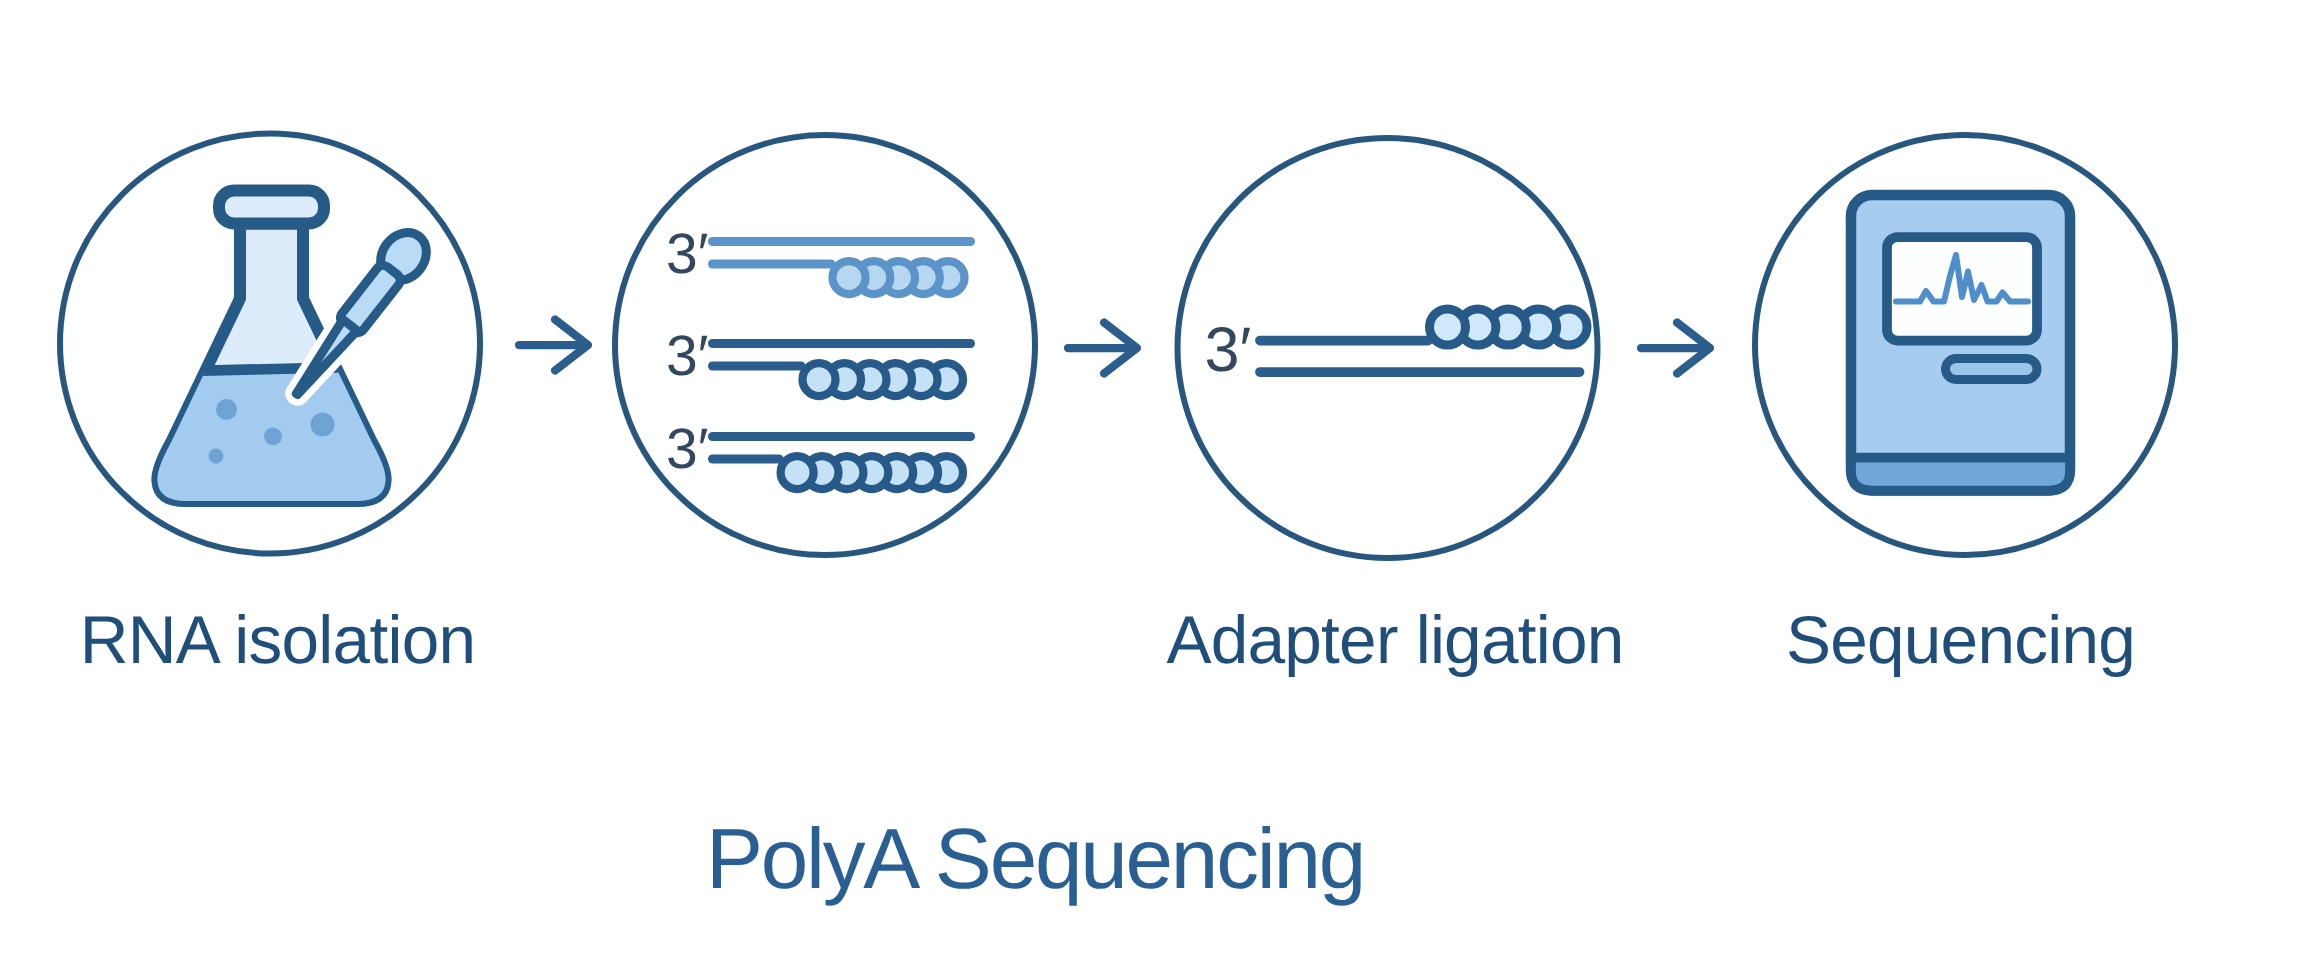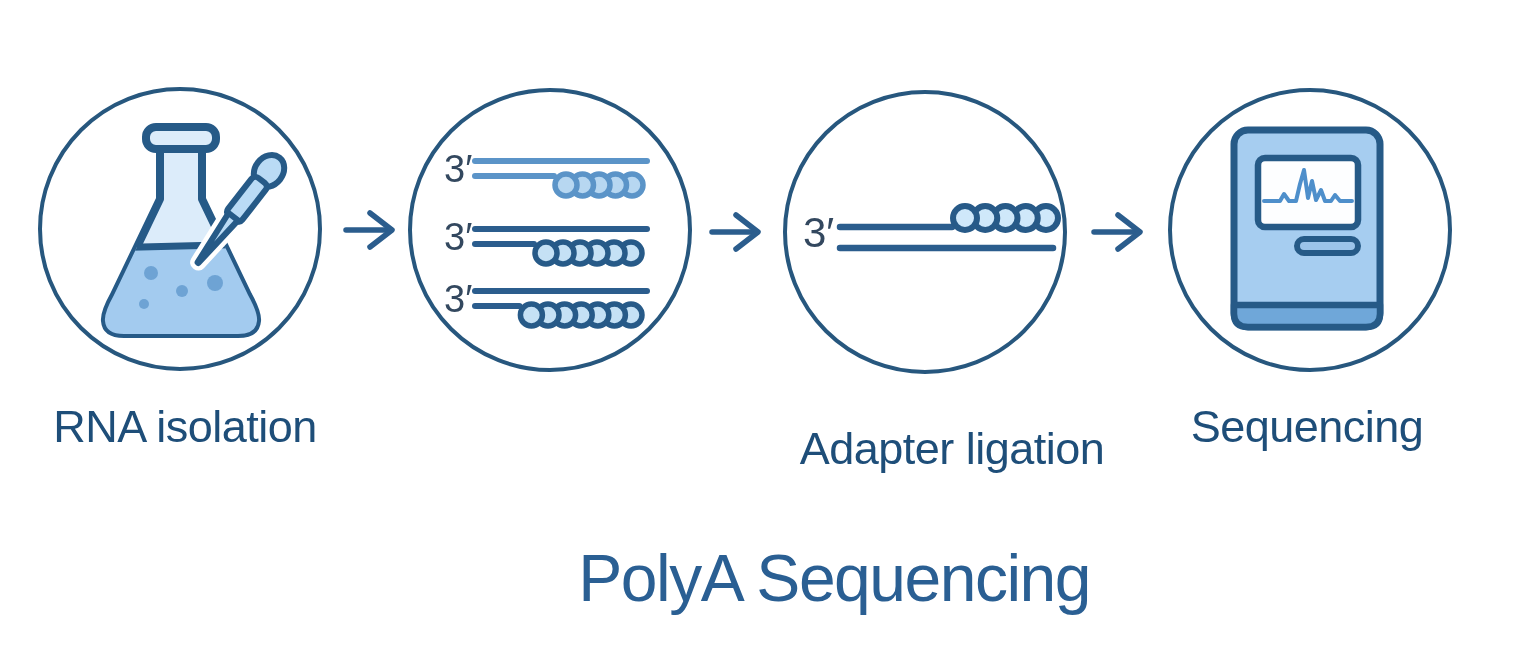--- a/index.html
+++ b/index.html
@@ -3,21 +3,21 @@
 <meta charset="utf-8">
 <style>
   html,body{margin:0;padding:0;background:#fff;}
   .canvas{position:relative;width:1536px;height:652px;background:#ffffff;overflow:hidden;
           font-family:"Liberation Sans", sans-serif;}
   .circle{position:absolute;width:284px;height:284px;border:4px solid #27577e;border-radius:50%;
           box-sizing:border-box;background:#fff;}
   .circle svg{position:absolute;left:-4px;top:-4px;}
   .step-label{position:absolute;width:400px;text-align:center;font-size:45px;letter-spacing:-0.5px;
           color:#1e4e79;line-height:1.1;}
-  .diagram-title{position:absolute;width:800px;text-align:right;font-size:66px;letter-spacing:-1.5px;
+  .diagram-title{position:absolute;width:800px;text-align:center;font-size:57px;letter-spacing:-1.5px;
           color:#2a5f93;line-height:1.1;}
   .arrow{position:absolute;}
   
   .strand text{fill:#33485f;font-family:"Liberation Sans",sans-serif;}
   .strand line{stroke-linecap:round;fill:none;}
   .strand.light line{stroke:#5b94c8;stroke-width:6;}
   .strand.light .bead{fill:#b7d7f1;stroke:#5b94c8;stroke-width:5.5;}
   .strand.dark line{stroke:#2b5d8d;stroke-width:6;}
   .strand.dark .bead{fill:#c5e1f5;stroke:#275a88;stroke-width:5.5;}
   .strand.adapter line{stroke:#2b5d8d;stroke-width:6.5;}
@@ -152,18 +152,18 @@
 
       <rect x="90" y="70" width="100" height="69" rx="7" fill="#fdfeff" stroke="#265a87" stroke-width="6.5"></rect>
 
       <polyline points="96,113 112,113 116,106 121,113 128,113 132,96 136,82 140,110 144,93 148,112 153,102 157,113 163,113 167,107 172,113 184,113" fill="none" stroke="#4e8fcb" stroke-width="4" stroke-linecap="round" stroke-linejoin="round"></polyline>
 
       <rect x="129" y="151" width="61" height="14" rx="7" fill="#9cc4ea" stroke="#265a87" stroke-width="6"></rect>
     </svg>
   </div>
 
   <div class="step-label" style="left:-15px;top:402px;">RNA isolation</div>
-  <div class="step-label" style="left:752px;top:402px;margin-top:22px;">Adapter ligation</div>
+  <div class="step-label" style="left:730px;top:402px;">Adapter ligation</div>
   <div class="step-label" style="left:1107px;top:402px;">Sequencing</div>
 
   <div class="diagram-title" style="left:290px;top:542px;">PolyA Sequencing</div>
 
 </div>
 
 </body></html>

